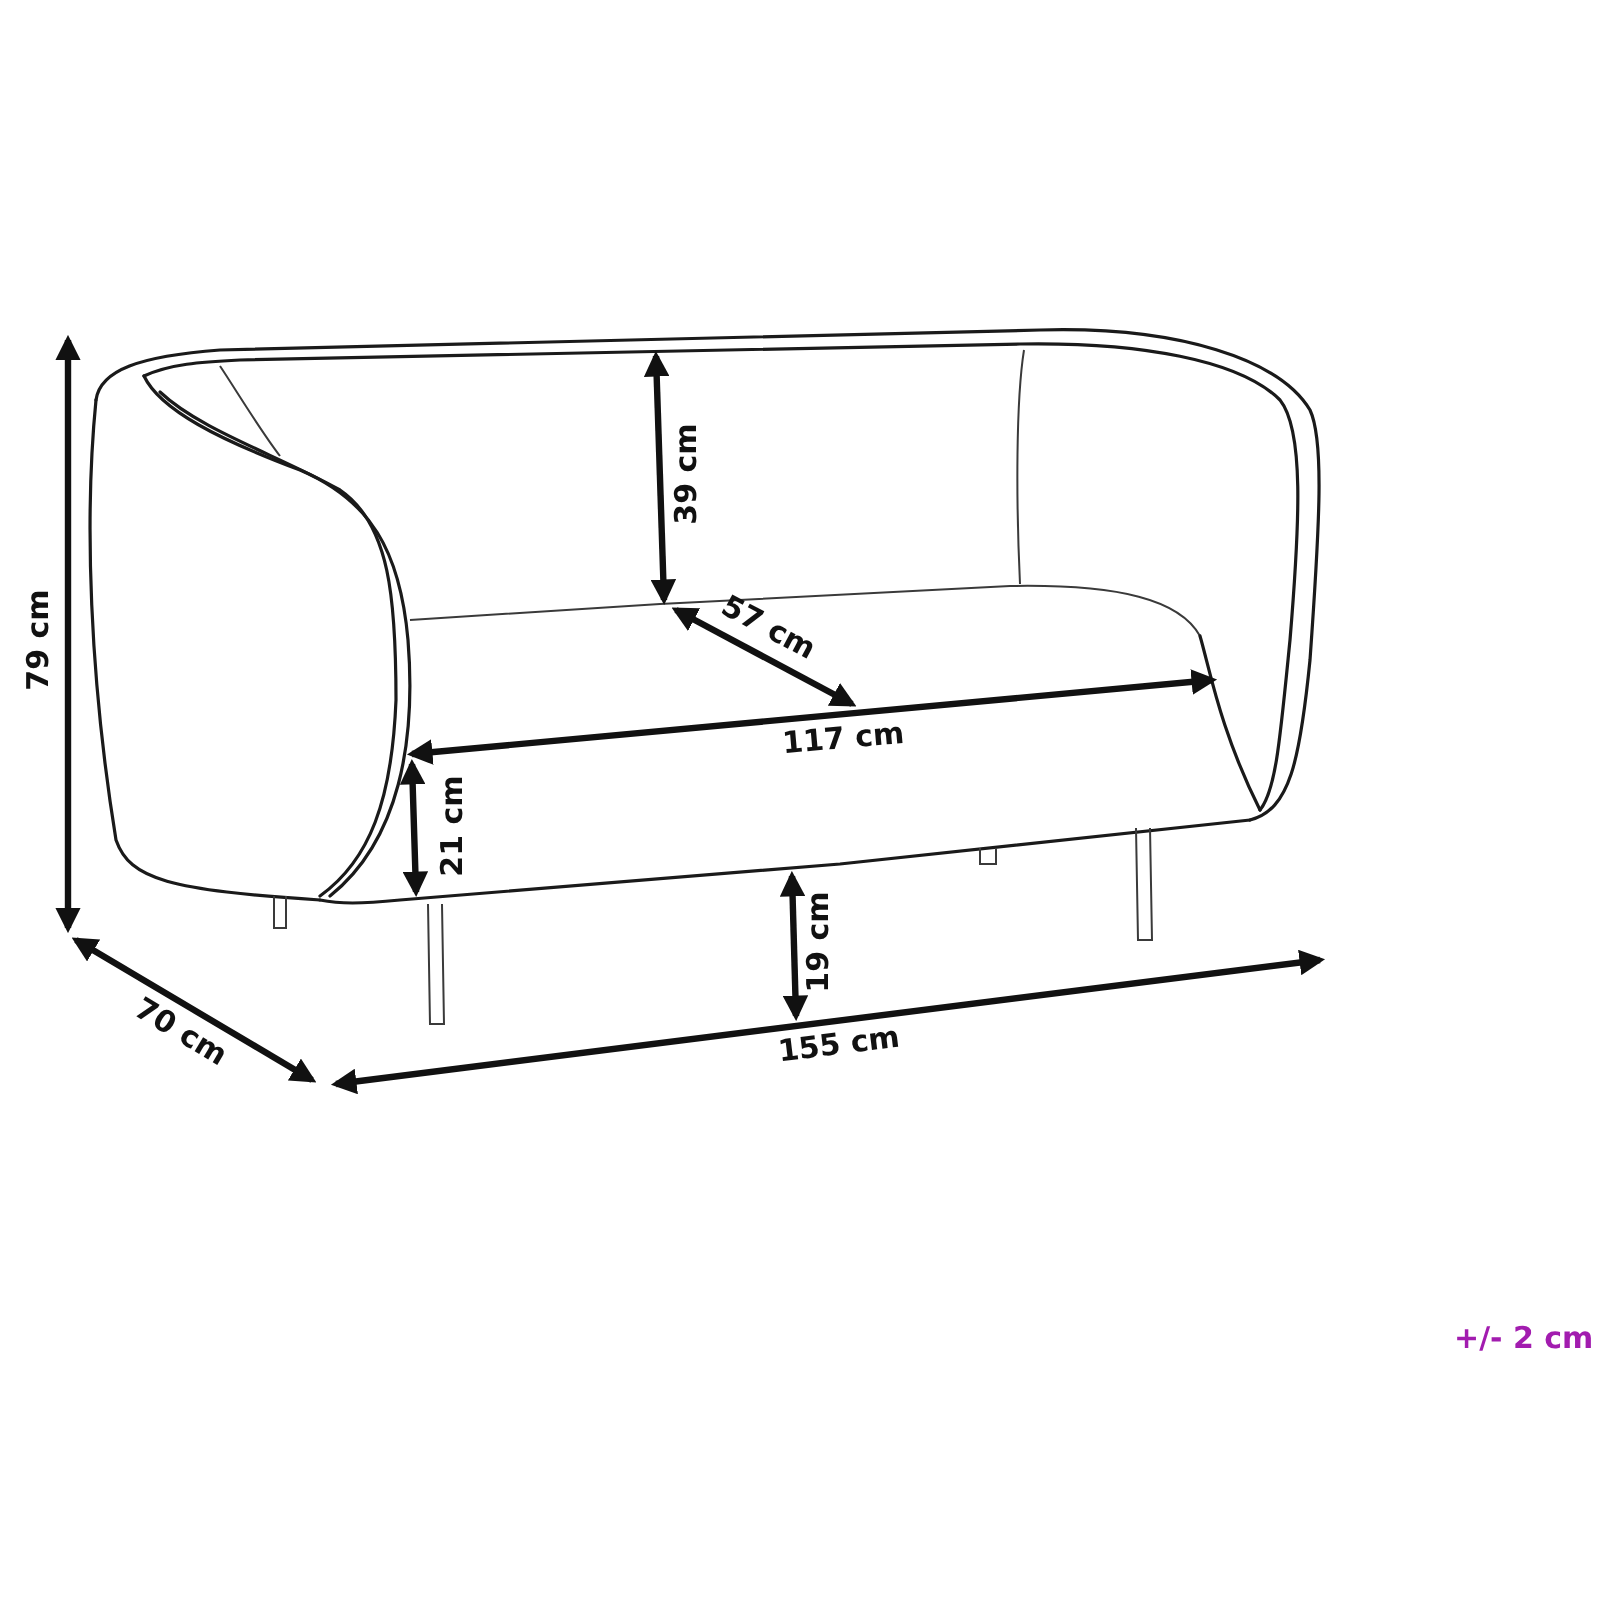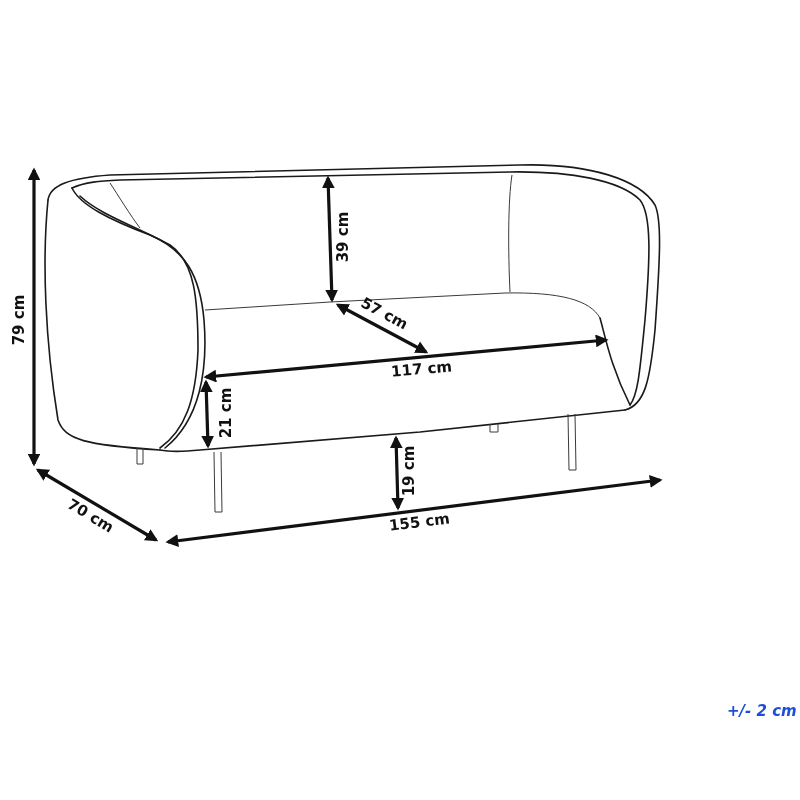--- a/index.html
+++ b/index.html
@@ -2,21 +2,21 @@
 <html><head>
 <meta charset="utf-8">
 <style>
   html,body{margin:0;padding:0;background:#ffffff;}
   #canvas{position:relative;width:800px;height:800px;overflow:hidden;background:#fff;}
   svg{position:absolute;left:0;top:0;}
   .outline{fill:none;stroke:#1a1a1a;stroke-width:1.6;stroke-linecap:round;stroke-linejoin:round;}
   .thin{fill:none;stroke:#3a3a3a;stroke-width:1;}
   .dim{stroke:#111;stroke-width:3.2;fill:none;}
   .lbl{font-family:"DejaVu Sans",sans-serif;font-weight:bold;font-size:15px;fill:#111;}
-  .tol{position:absolute;left:727px;top:702px;font-family:"DejaVu Sans",sans-serif;font-weight:bold;font-size:15px;color:#1d4ed8;font-style:italic;}
+  .tol{position:absolute;left:727px;top:660px;font-family:"DejaVu Sans",sans-serif;font-weight:bold;font-size:15px;color:#a21caf;}
 </style>
 </head>
 <body>
 
 <div id="canvas">
 <svg width="800" height="800" viewBox="0 0 800 800">
   <defs>
     <marker id="ah" viewBox="0 0 10 10" refX="8" refY="5" markerWidth="4" markerHeight="4" orient="auto-start-reverse">
       <path d="M0,0 L10,5 L0,10 z" fill="#111"></path>
     </marker>

